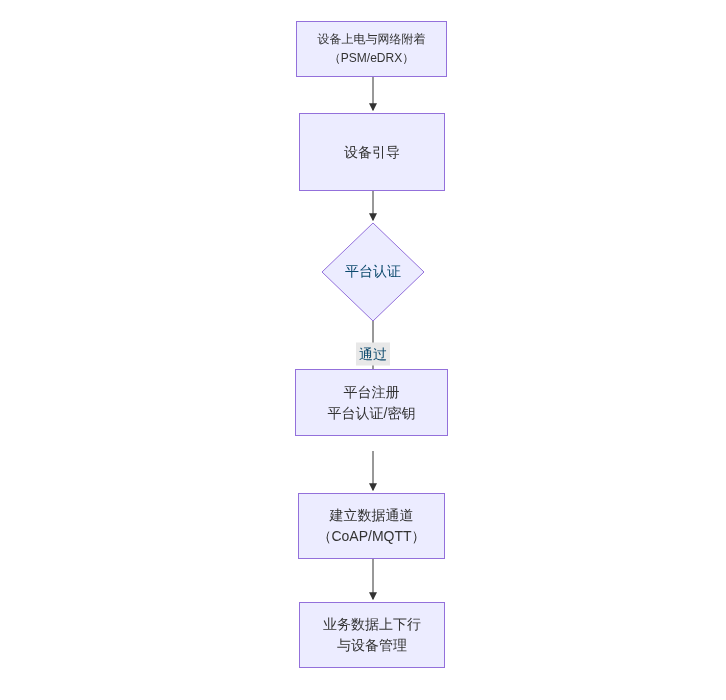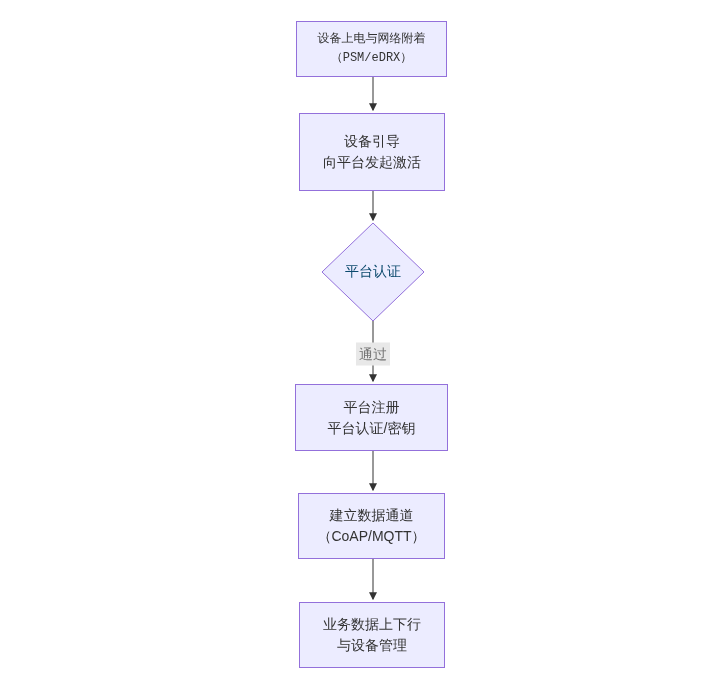--- a/index.html
+++ b/index.html
@@ -24,40 +24,40 @@
     display: flex;
     flex-direction: column;
     align-items: center;
     justify-content: center;
     text-align: center;
     color: #333333;
     font-size: 14px;
     line-height: 21px;
   }
   .node .line { display: block; white-space: nowrap; }
-  #node-power { left: 296px; top: 21px; width: 151px; height: 56px; font-size: 12px; line-height: 19px; font-family: Liberation Mono, monospace; }
+  #node-power { left: 296px; top: 21px; width: 151px; height: 56px; font-size: 12px; line-height: 19px; }
   #node-boot { left: 299px; top: 113px; width: 146px; height: 78px; }
-  #node-register { left: 295px; top: 384px; width: 153px; height: 67px; }
+  #node-register { left: 295px; top: 369px; width: 153px; height: 67px; }
   #node-channel { left: 298px; top: 493px; width: 147px; height: 66px; }
   #node-business { left: 299px; top: 602px; width: 146px; height: 66px; }
   .diamond-label {
     position: absolute;
     left: 323px; top: 261px;
     width: 100px;
     text-align: center;
     color: #0c4a6e;
     font-size: 14px;
     line-height: 21px;
   }
   .edge-label {
     position: absolute;
     left: 373px; top: 354px;
     transform: translate(-50%, -50%);
     background: #e8e8e8;
-    color: #737373;
+    color: #0c4a6e;
     font-size: 14px;
     line-height: 19px;
     padding: 2px 3px;
     white-space: nowrap;
   }
 </style>
 </head>
 <body>
 
 <div class="canvas">
@@ -76,21 +76,20 @@
     <polygon points="373,223 424,272 373,321 322,272" fill="#ECECFF" stroke="#9370DB" stroke-width="1"></polygon>
   </svg>
 
   <div class="node" id="node-power">
     <span class="line">设备上电与网络附着</span>
     <span class="line">（PSM/eDRX）</span>
   </div>
 
   <div class="node" id="node-boot">
     <span class="line">设备引导</span>
-    <span class="line">向平台发起激活</span>
   </div>
 
   <div class="diamond-label">
     <span class="line">平台认证</span>
   </div>
 
   <div class="edge-label">通过</div>
 
   <div class="node" id="node-register">
     <span class="line">平台注册</span>

